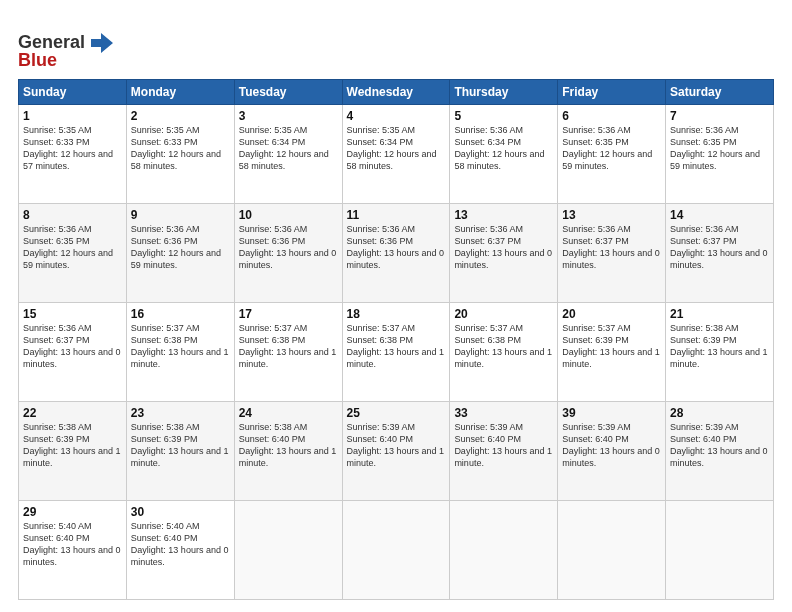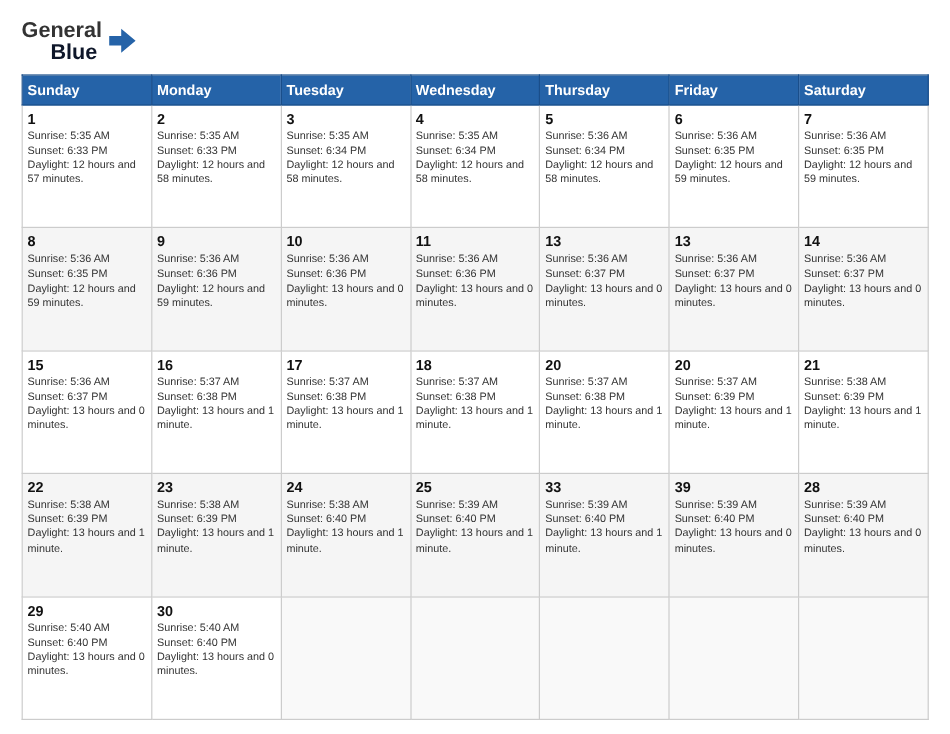--- a/index.html
+++ b/index.html
@@ -29,26 +29,26 @@
     }
     .logo-text {
       display: flex;
       flex-direction: column;
       line-height: 1;
     }
     .logo-general {
       font-size: 18px;
       font-weight: bold;
       color: #333;
+      margin-top: 17px;
     }
     .logo-blue {
       font-size: 18px;
       font-weight: bold;
-      color: #0f172a;
-      margin-left: 24px;
+      color: #b91c1c;
     }
     .logo-icon {
       width: 28px;
       height: 28px;
       margin-left: 2px;
     }
     .title-block {
       text-align: right;
     }
     .cal-title {

